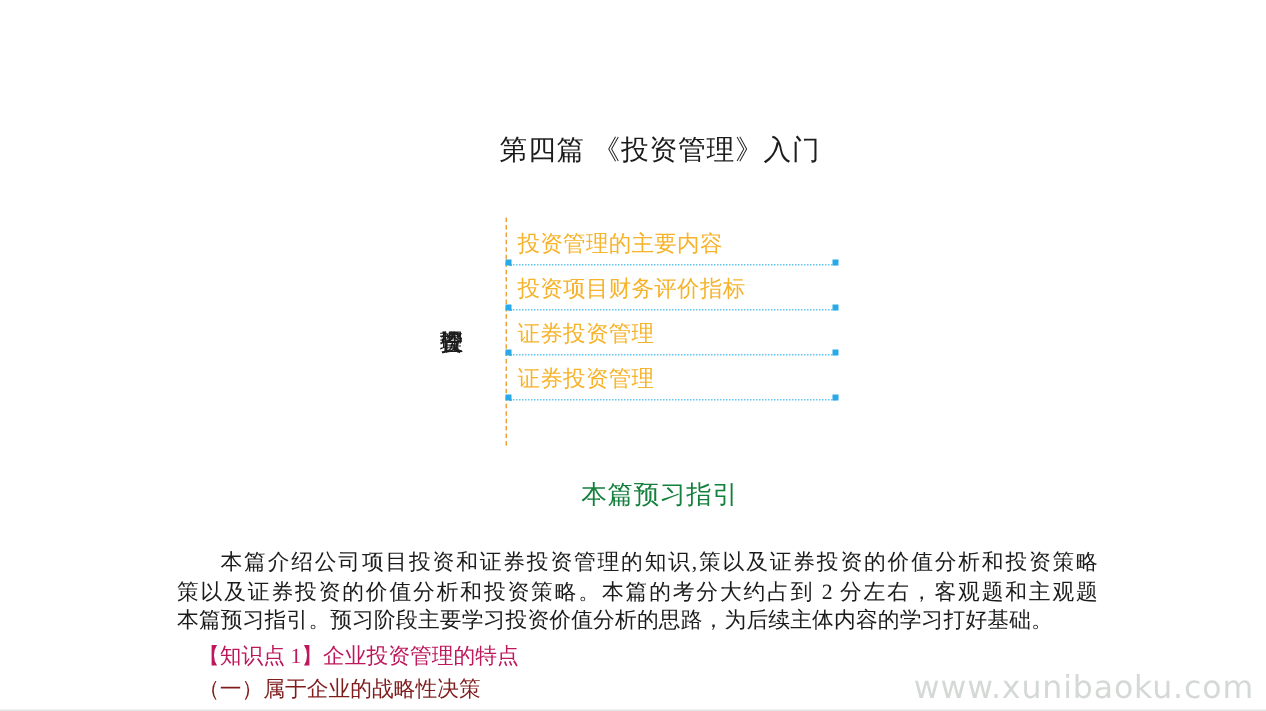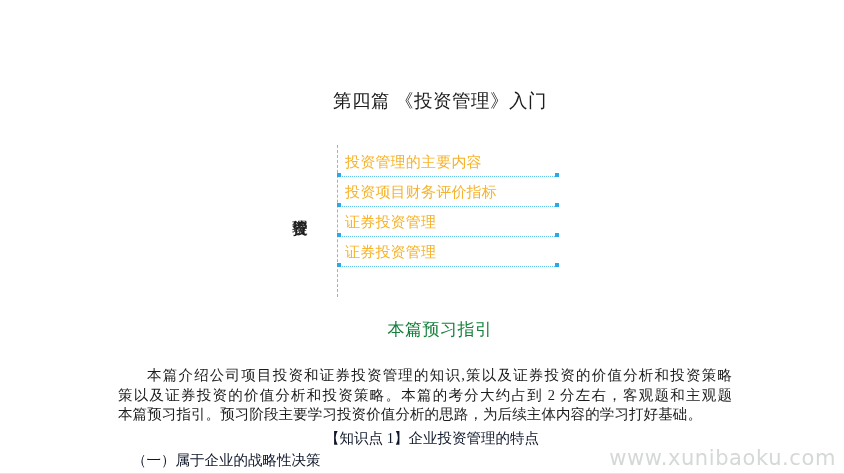--- a/index.html
+++ b/index.html
@@ -168,32 +168,31 @@
     white-space: nowrap;
   }
   .para-line.indent { padding-left: 29px; }
 
   .kp-line {
     margin: 0;
     margin-top: 3px;
     padding-left: 14px;
     font-size: 14.5px;
     line-height: 20px;
-    color: #0f172a;
-    white-space: nowrap;
-    text-align: center;
+    color: #be185d;
+    white-space: nowrap;
   }
 
   .sub-line {
     margin: 0;
     margin-top: 2px;
     padding-left: 14px;
     font-size: 14.5px;
     line-height: 20px;
-    color: #0f172a;
+    color: #7f1d1d;
     white-space: nowrap;
   }
 
   
   .watermark {
     position: absolute;
     right: 8px;
     bottom: 4px;
     font-family: "DejaVu Sans", "Liberation Sans", sans-serif;
     font-size: 21px;

